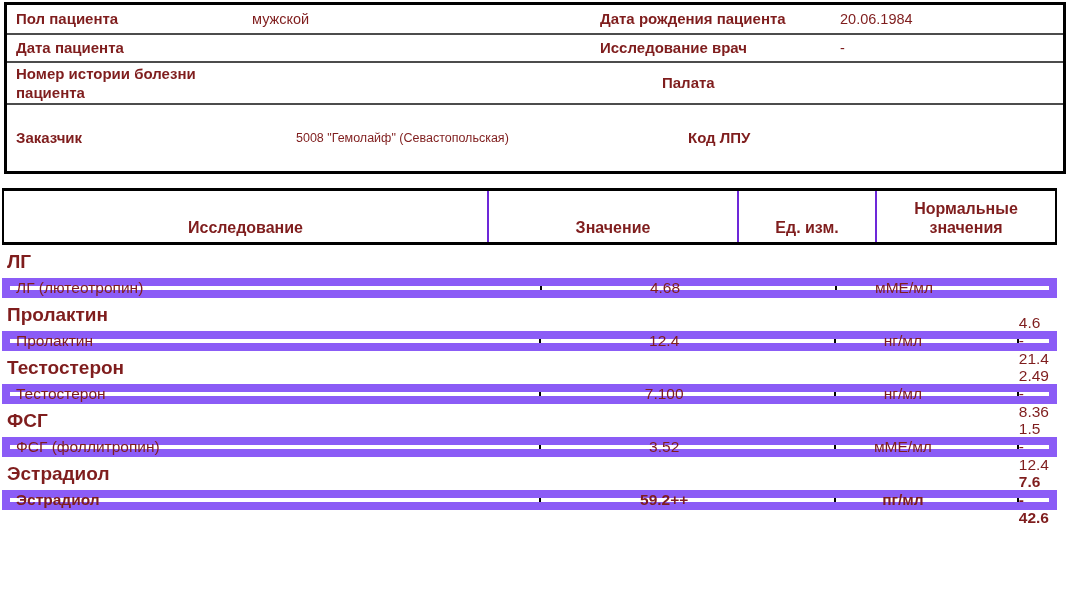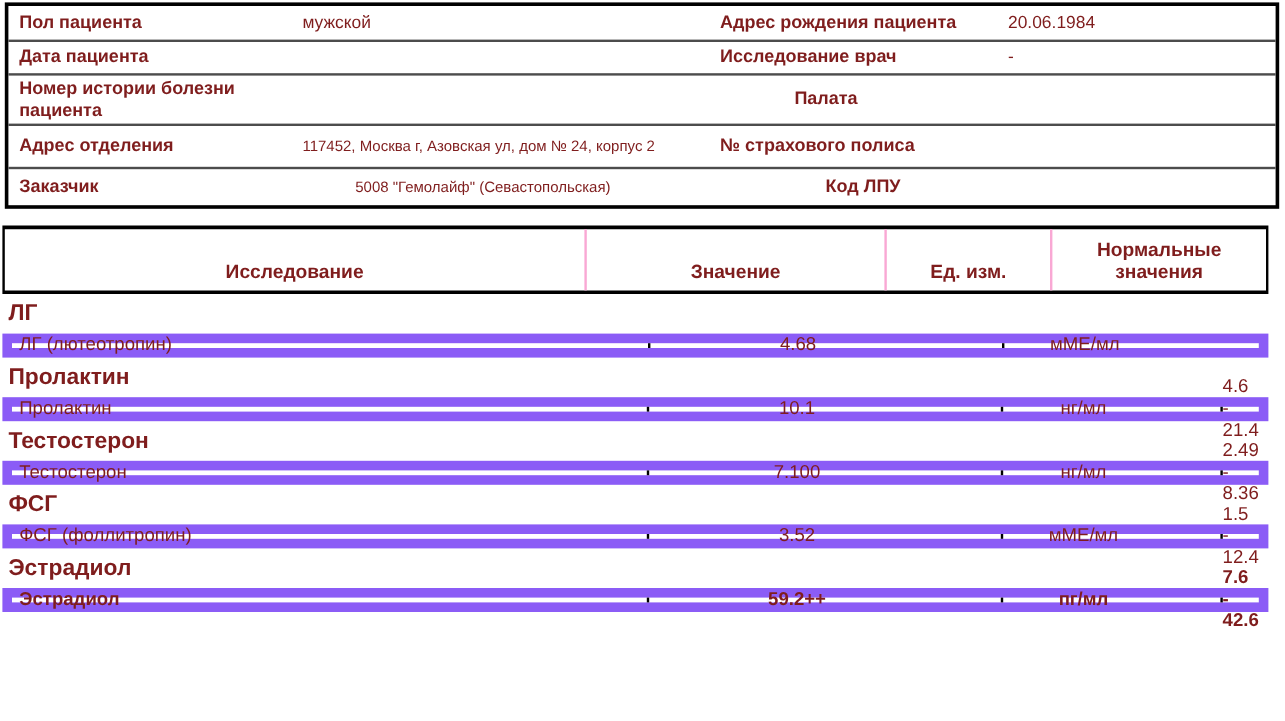--- a/index.html
+++ b/index.html
@@ -30,21 +30,21 @@
   .rhead{
     display:flex;box-sizing:border-box;height:57px;
     border:2px solid #000;border-top:3px solid #000;border-bottom:3px solid #000;
     align-items:flex-end;
   }
   .hc{
     display:flex;justify-content:center;align-self:flex-end;
     font-weight:bold;font-size:16px;text-align:center;line-height:1.18;
     padding-bottom:4px;box-sizing:content-box;
   }
-  .hc+.hc{border-left:2px solid #f9a8d4;align-self:stretch;align-items:flex-end;}
+  .hc+.hc{border-left:2px solid #6d28d9;align-self:stretch;align-items:flex-end;}
   .c1{width:483px;} .c2{width:248px;} .c3{width:136px;} .c4{flex:1;}
   .hc.c4{padding-left:8px;padding-right:8px;flex:1;width:auto;}
 
   .section-title{
     height:33px;display:flex;align-items:center;
     padding-left:5px;font-weight:bold;font-size:19px;
   }
   .rrow{
     display:flex;box-sizing:border-box;height:20px;
     border:8px solid #8b5cf6;align-items:stretch;gap:47px;
@@ -58,44 +58,38 @@
 </head>
 <body>
 
 <div class="page">
 
   <div class="info-table">
 
     <div class="info-row h30">
       <div class="f-label">Пол пациента</div>
       <div class="f-value">мужской</div>
-      <div class="f-label lbl-r">Адрес рождения пациента</div>
+      <div class="f-label lbl-r">Дата рождения пациента</div>
       <div class="f-value val-r">20.06.1984</div>
     </div>
 
     <div class="info-row h28">
       <div class="f-label">Дата пациента</div>
       <div class="f-value"></div>
       <div class="f-label lbl-r">Исследование врач</div>
       <div class="f-value val-r">-</div>
     </div>
 
     <div class="info-row h42">
       <div class="f-label">Номер истории болезни пациента</div>
       <div class="f-value"></div>
       <div class="f-label lbl-r">Палата</div>
       <div class="f-value val-r"></div>
     </div>
 
-    <div class="info-row h36">
-      <div class="f-label">Адрес отделения</div>
-      <div class="f-value small">117452, Москва г, Азовская ул, дом № 24, корпус 2</div>
-      <div class="f-label lbl-r">№ страхового полиса</div>
-      <div class="f-value val-r"></div>
-    </div>
 
     <div class="info-row hfx">
       <div class="f-label">Заказчик</div>
       <div class="f-value small">5008 "Гемолайф" (Севастопольская)</div>
       <div class="f-label lbl-r">Код ЛПУ</div>
       <div class="f-value val-r"></div>
     </div>
   </div>
 
   <div class="results">
@@ -110,21 +104,21 @@
     <div class="section-title">ЛГ</div>
     <div class="rrow">
       <div class="rc c1">ЛГ (лютеотропин)</div>
       <div class="rc c2">4.68</div>
       <div class="rc c3">мМЕ/мл</div>
     </div>
 
     <div class="section-title">Пролактин</div>
     <div class="rrow">
       <div class="rc c1">Пролактин</div>
-      <div class="rc c2">10.1</div>
+      <div class="rc c2">12.4</div>
       <div class="rc c3">нг/мл</div>
       <div class="rc c4">4.6 - 21.4</div>
     </div>
 
     <div class="section-title">Тестостерон</div>
     <div class="rrow">
       <div class="rc c1">Тестостерон</div>
       <div class="rc c2">7.100</div>
       <div class="rc c3">нг/мл</div>
       <div class="rc c4">2.49 - 8.36</div>

